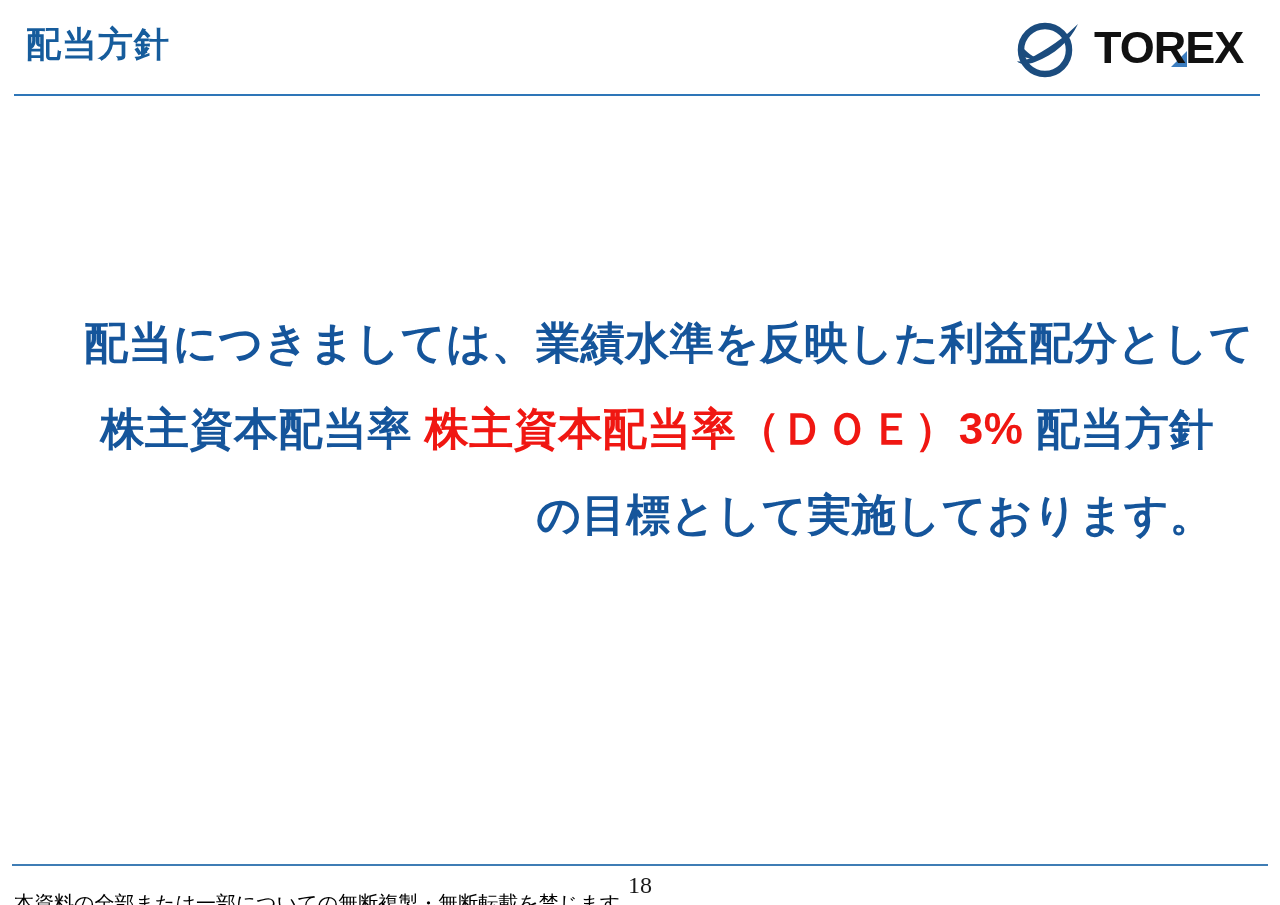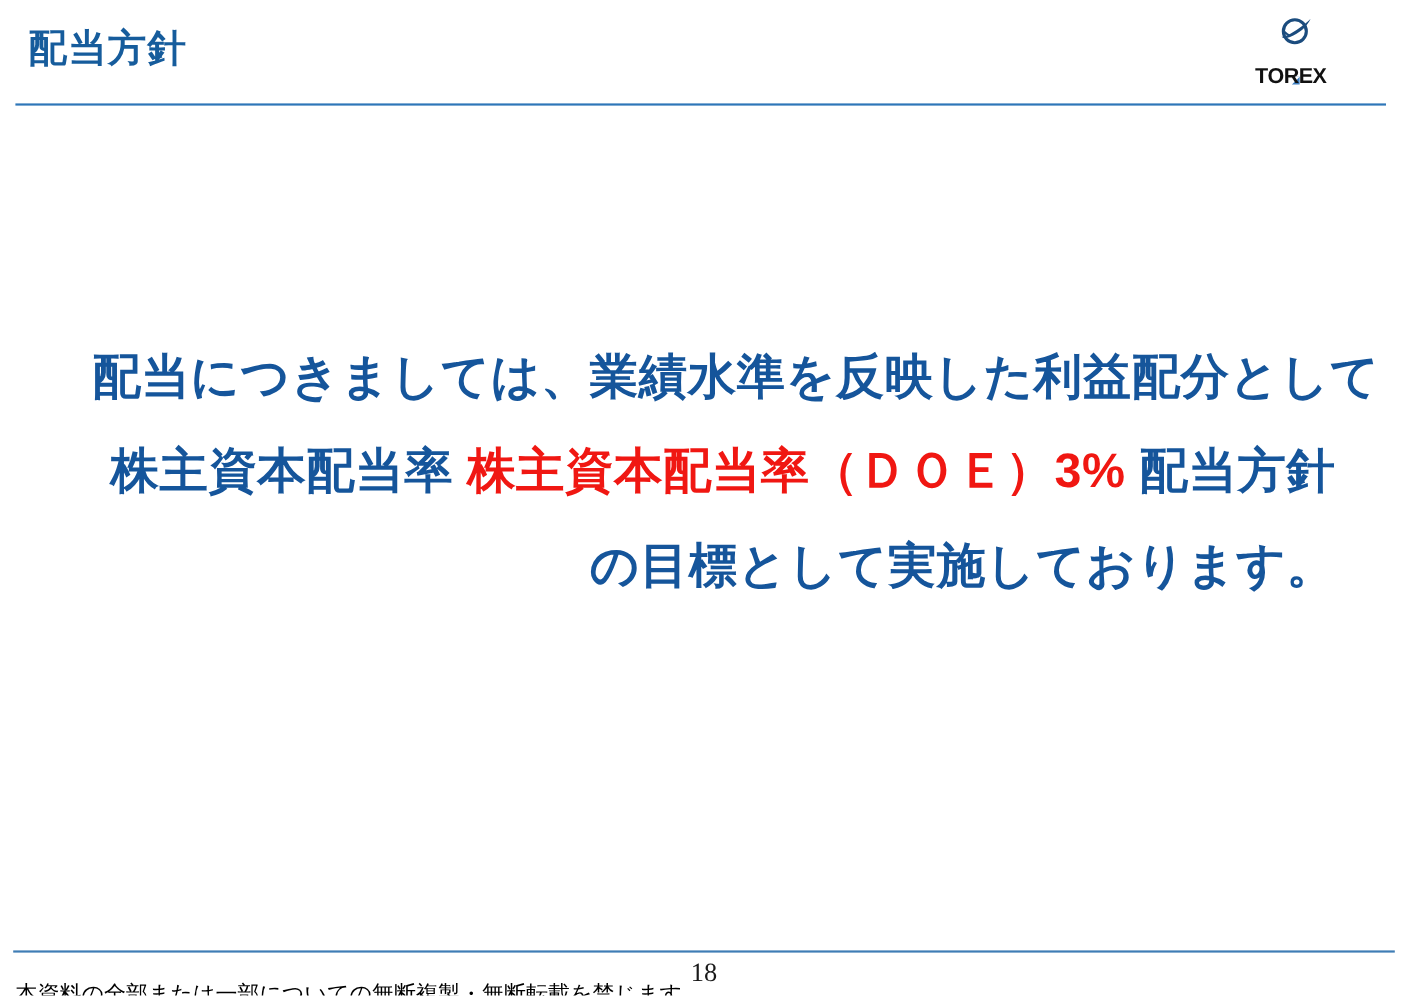--- a/index.html
+++ b/index.html
@@ -53,21 +53,20 @@
 
   
   .logo {
     position: absolute;
     right: 18px;
     top: 14px;
     height: 68px;
     display: flex;
     align-items: center;
     gap: 14px;
-    flex-direction: column;
   }
   .logo-mark {
     width: 66px;
     height: 62px;
     display: block;
   }
   .logo-word {
     height: 62px;
     display: block;
   }

